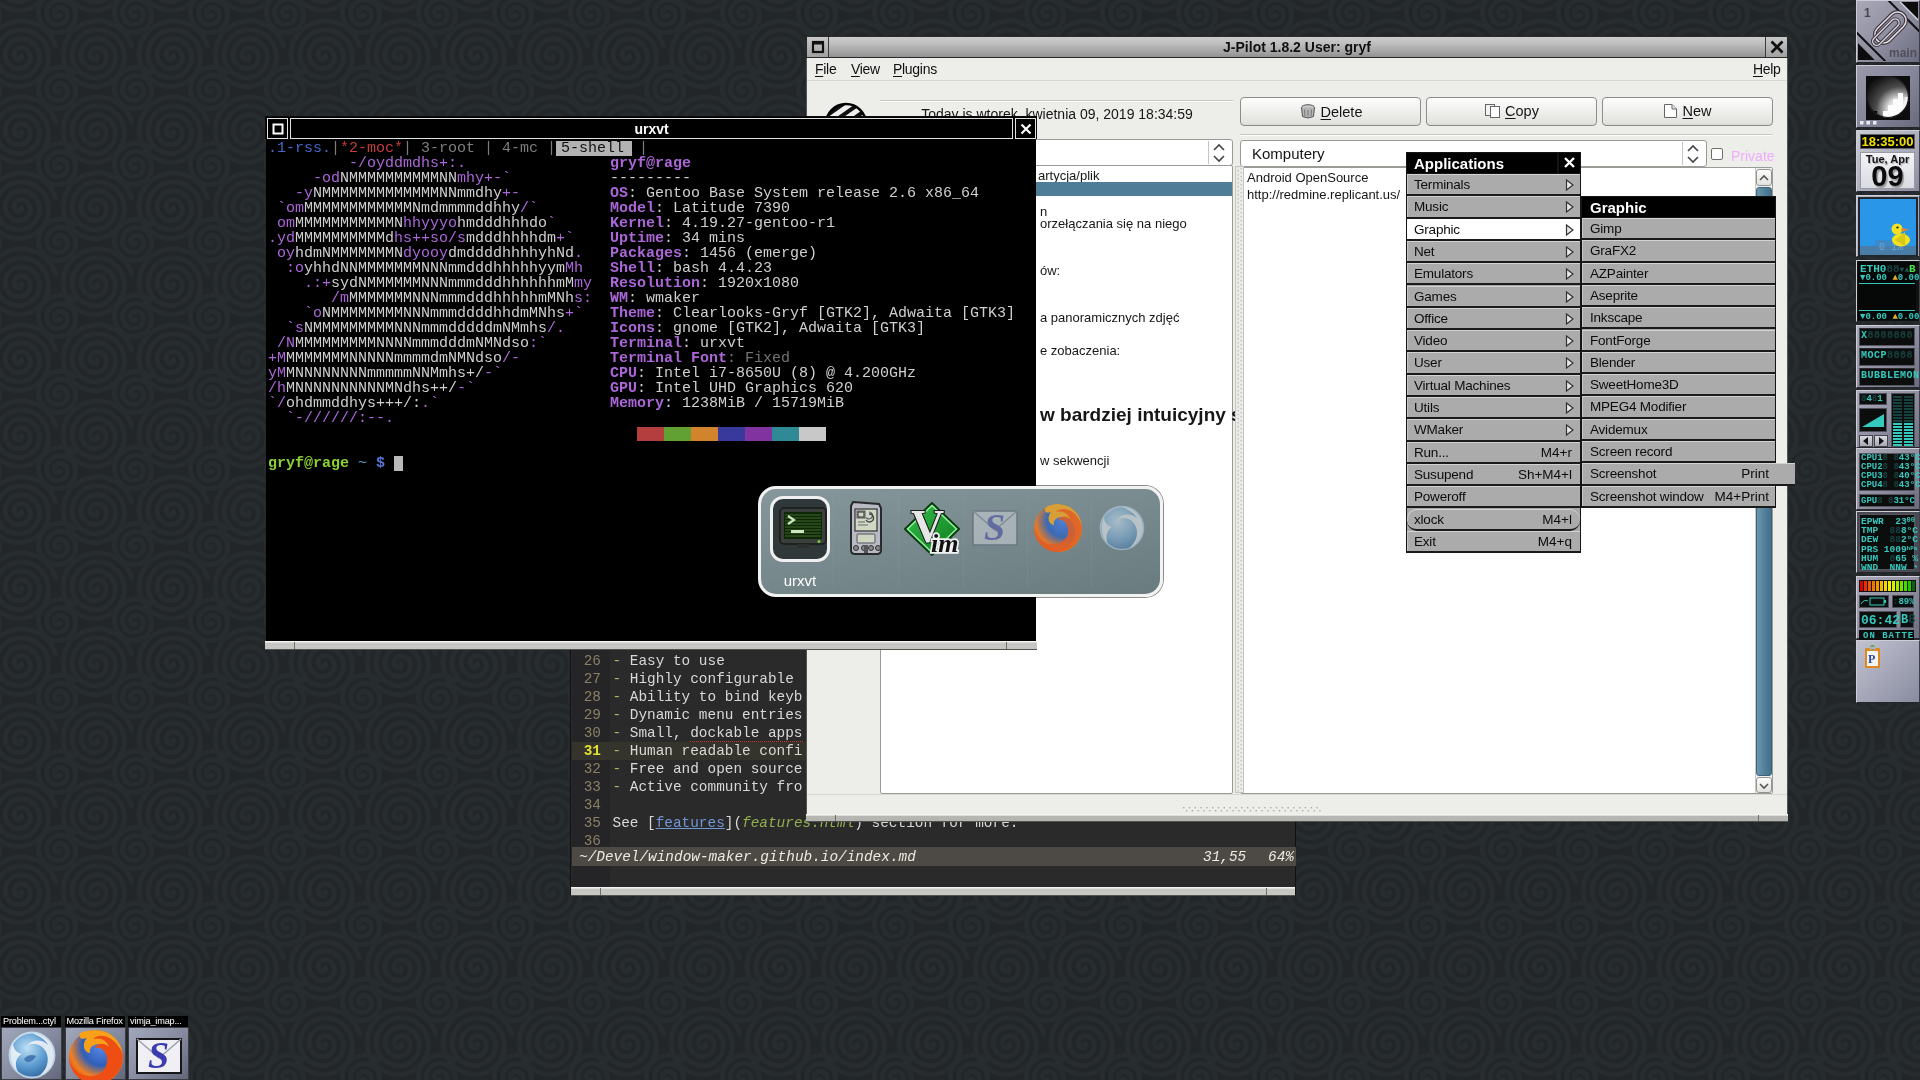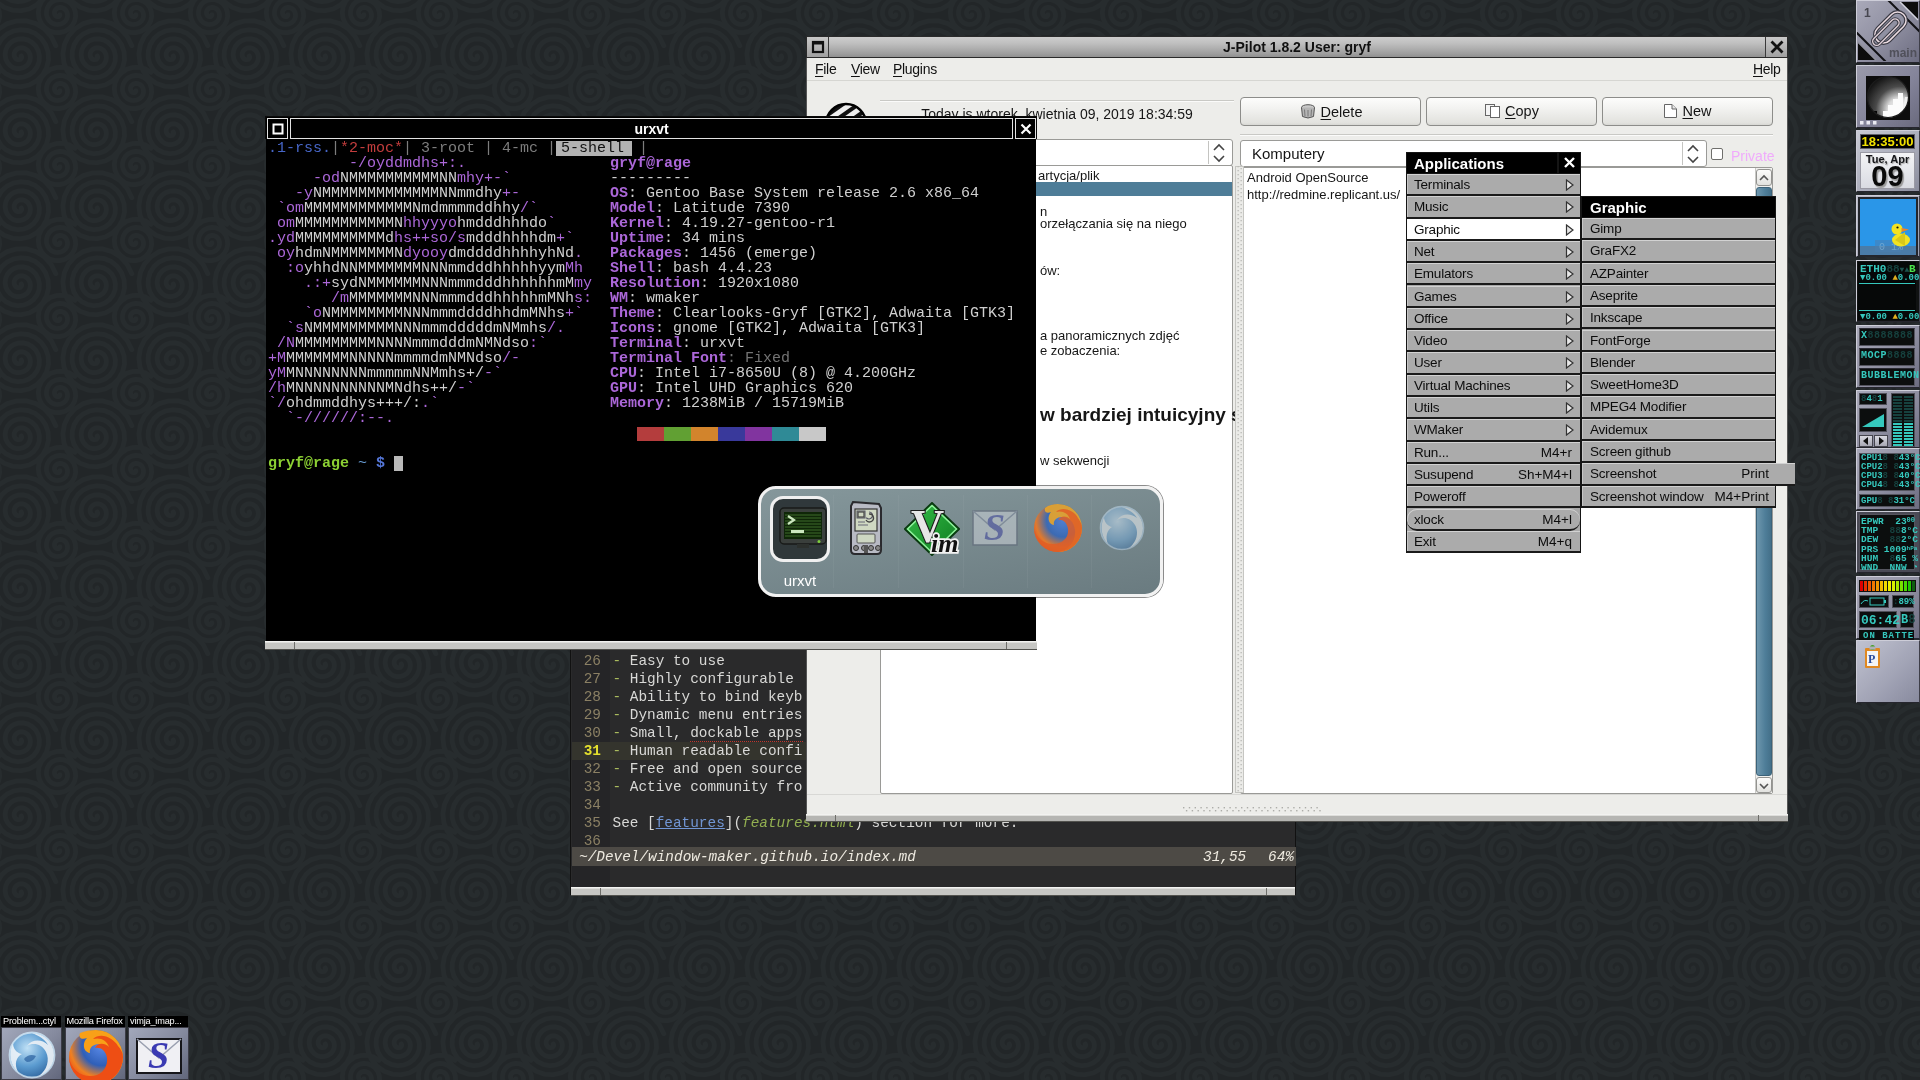--- a/index.html
+++ b/index.html
@@ -119,21 +119,21 @@
     <svg class="abs" width="14" height="22" style="left:406px; top:106px;">
       <path d="M2 8 L7 3 L12 8" fill="none" stroke="#444" stroke-width="1.6"></path>
       <path d="M2 14 L7 19 L12 14" fill="none" stroke="#444" stroke-width="1.6"></path>
     </svg>
     <div class="gbox" style="left:74px; top:129px; width:353px; height:629px; border-radius:2px;"></div>
     <div class="abs" style="left:232px; top:132px; font-size:13px; color:#161616;">artycja/plik</div>
     <div class="abs" style="left:75px; top:146px; width:351px; height:14px; background:#4e7d98;"></div>
     <div class="abs" style="left:234px; top:168px; font-size:13px; color:#161616; white-space:pre;">n</div>
     <div class="abs" style="left:234px; top:180px; font-size:13px; color:#161616; white-space:pre;">orzełączania się na niego</div>
     <div class="abs" style="left:234px; top:227px; font-size:13px; color:#161616; white-space:pre;">ów:</div>
-    <div class="abs" style="left:234px; top:274px; font-size:13px; color:#161616; white-space:pre;margin-top:18px;">a panoramicznych zdjęć</div>
+    <div class="abs" style="left:234px; top:274px; font-size:13px; color:#161616; white-space:pre;">a panoramicznych zdjęć</div>
     <div class="abs" style="left:234px; top:307px; font-size:13px; color:#161616; white-space:pre;">e zobaczenia:</div>
     <div class="abs" style="left:234px; top:368px; font-size:19px; color:#161616; white-space:pre;font-weight:bold;">w bardziej intuicyjny sposób d</div>
     <div class="abs" style="left:234px; top:417px; font-size:13px; color:#161616; white-space:pre;">w sekwencji</div>
     <div class="gbtn" style="left:434px; top:61px; width:181px;"></div>
     <div class="abs" style="left:434px; top:67px; width:181px; text-align:center; font-size:14.5px; color:#141414;"><svg width="18" height="17" style="vertical-align:-3px; margin-right:4px;">
         <ellipse cx="9" cy="4.5" rx="6.5" ry="2.8" fill="#c9c9c9" stroke="#555"></ellipse>
         <path d="M2.5 4.5 L3.5 13.5 Q9 16.5 14.5 13.5 L15.5 4.5" fill="#b5b5b5" stroke="#555"></path>
         <path d="M5.5 6.5 L6 13 M9 7 L9 13.5 M12.5 6.5 L12 13" stroke="#777" stroke-width="1"></path>
       </svg><u>D</u>elete</div>
     <div class="gbtn" style="left:620px; top:61px; width:171px;"></div>
@@ -799,21 +799,21 @@
     <div class="mitem" style="left:1582px; top:218.0px; width:193px; height:22.3px; line-height:21px; padding-left:8px;">Gimp</div>
     <div class="mitem" style="left:1582px; top:240.3px; width:193px; height:22.3px; line-height:21px; padding-left:8px;">GraFX2</div>
     <div class="mitem" style="left:1582px; top:262.6px; width:193px; height:22.3px; line-height:21px; padding-left:8px;">AZPainter</div>
     <div class="mitem" style="left:1582px; top:284.9px; width:193px; height:22.3px; line-height:21px; padding-left:8px;">Aseprite</div>
     <div class="mitem" style="left:1582px; top:307.2px; width:193px; height:22.3px; line-height:21px; padding-left:8px;">Inkscape</div>
     <div class="mitem" style="left:1582px; top:329.5px; width:193px; height:22.3px; line-height:21px; padding-left:8px;">FontForge</div>
     <div class="mitem" style="left:1582px; top:351.8px; width:193px; height:22.3px; line-height:21px; padding-left:8px;">Blender</div>
     <div class="mitem" style="left:1582px; top:374.1px; width:193px; height:22.3px; line-height:21px; padding-left:8px;">SweetHome3D</div>
     <div class="mitem" style="left:1582px; top:396.4px; width:193px; height:22.3px; line-height:21px; padding-left:8px;">MPEG4 Modifier</div>
     <div class="mitem" style="left:1582px; top:418.7px; width:193px; height:22.3px; line-height:21px; padding-left:8px;">Avidemux</div>
-    <div class="mitem" style="left:1582px; top:441.0px; width:193px; height:22.3px; line-height:21px; padding-left:8px;">Screen github</div>
+    <div class="mitem" style="left:1582px; top:441.0px; width:193px; height:22.3px; line-height:21px; padding-left:8px;">Screen record</div>
     <div class="mitem" style="left:1582px; top:463.3px; width:213px; height:22.3px; line-height:21px; padding-left:8px;">Screenshot</div>
     <div class="abs" style="left:1582px; top:463.3px; width:187px; height:22.3px; line-height:21px; text-align:right; font-size:13.5px; color:#0c0c0c; z-index:51;">Print</div>
     <div class="mitem" style="left:1582px; top:485.6px; width:193px; height:22.3px; line-height:21px; padding-left:8px;">Screenshot window</div>
     <div class="abs" style="left:1582px; top:485.6px; width:187px; height:22.3px; line-height:21px; text-align:right; font-size:13.5px; color:#0c0c0c; z-index:51;">M4+Print</div>
   </div>
 
 <div id="dock" class="abs">
     <div class="tile" style="top:0px; height:63px; background:linear-gradient(135deg,#a9a9b9,#8d8d9f 55%,#6c6c80); border-top:1px solid #cdcdd8; border-left:1px solid #cdcdd8; border-right:1px solid #3e3e48; border-bottom:1px solid #26262e;"><svg width="62" height="60">
 <text x="7" y="16" font-size="12" font-weight="bold" fill="#474750" font-family="Liberation Sans">1</text>
 <polygon points="44,1 61,1 61,18" fill="#0c0c0c"></polygon>

